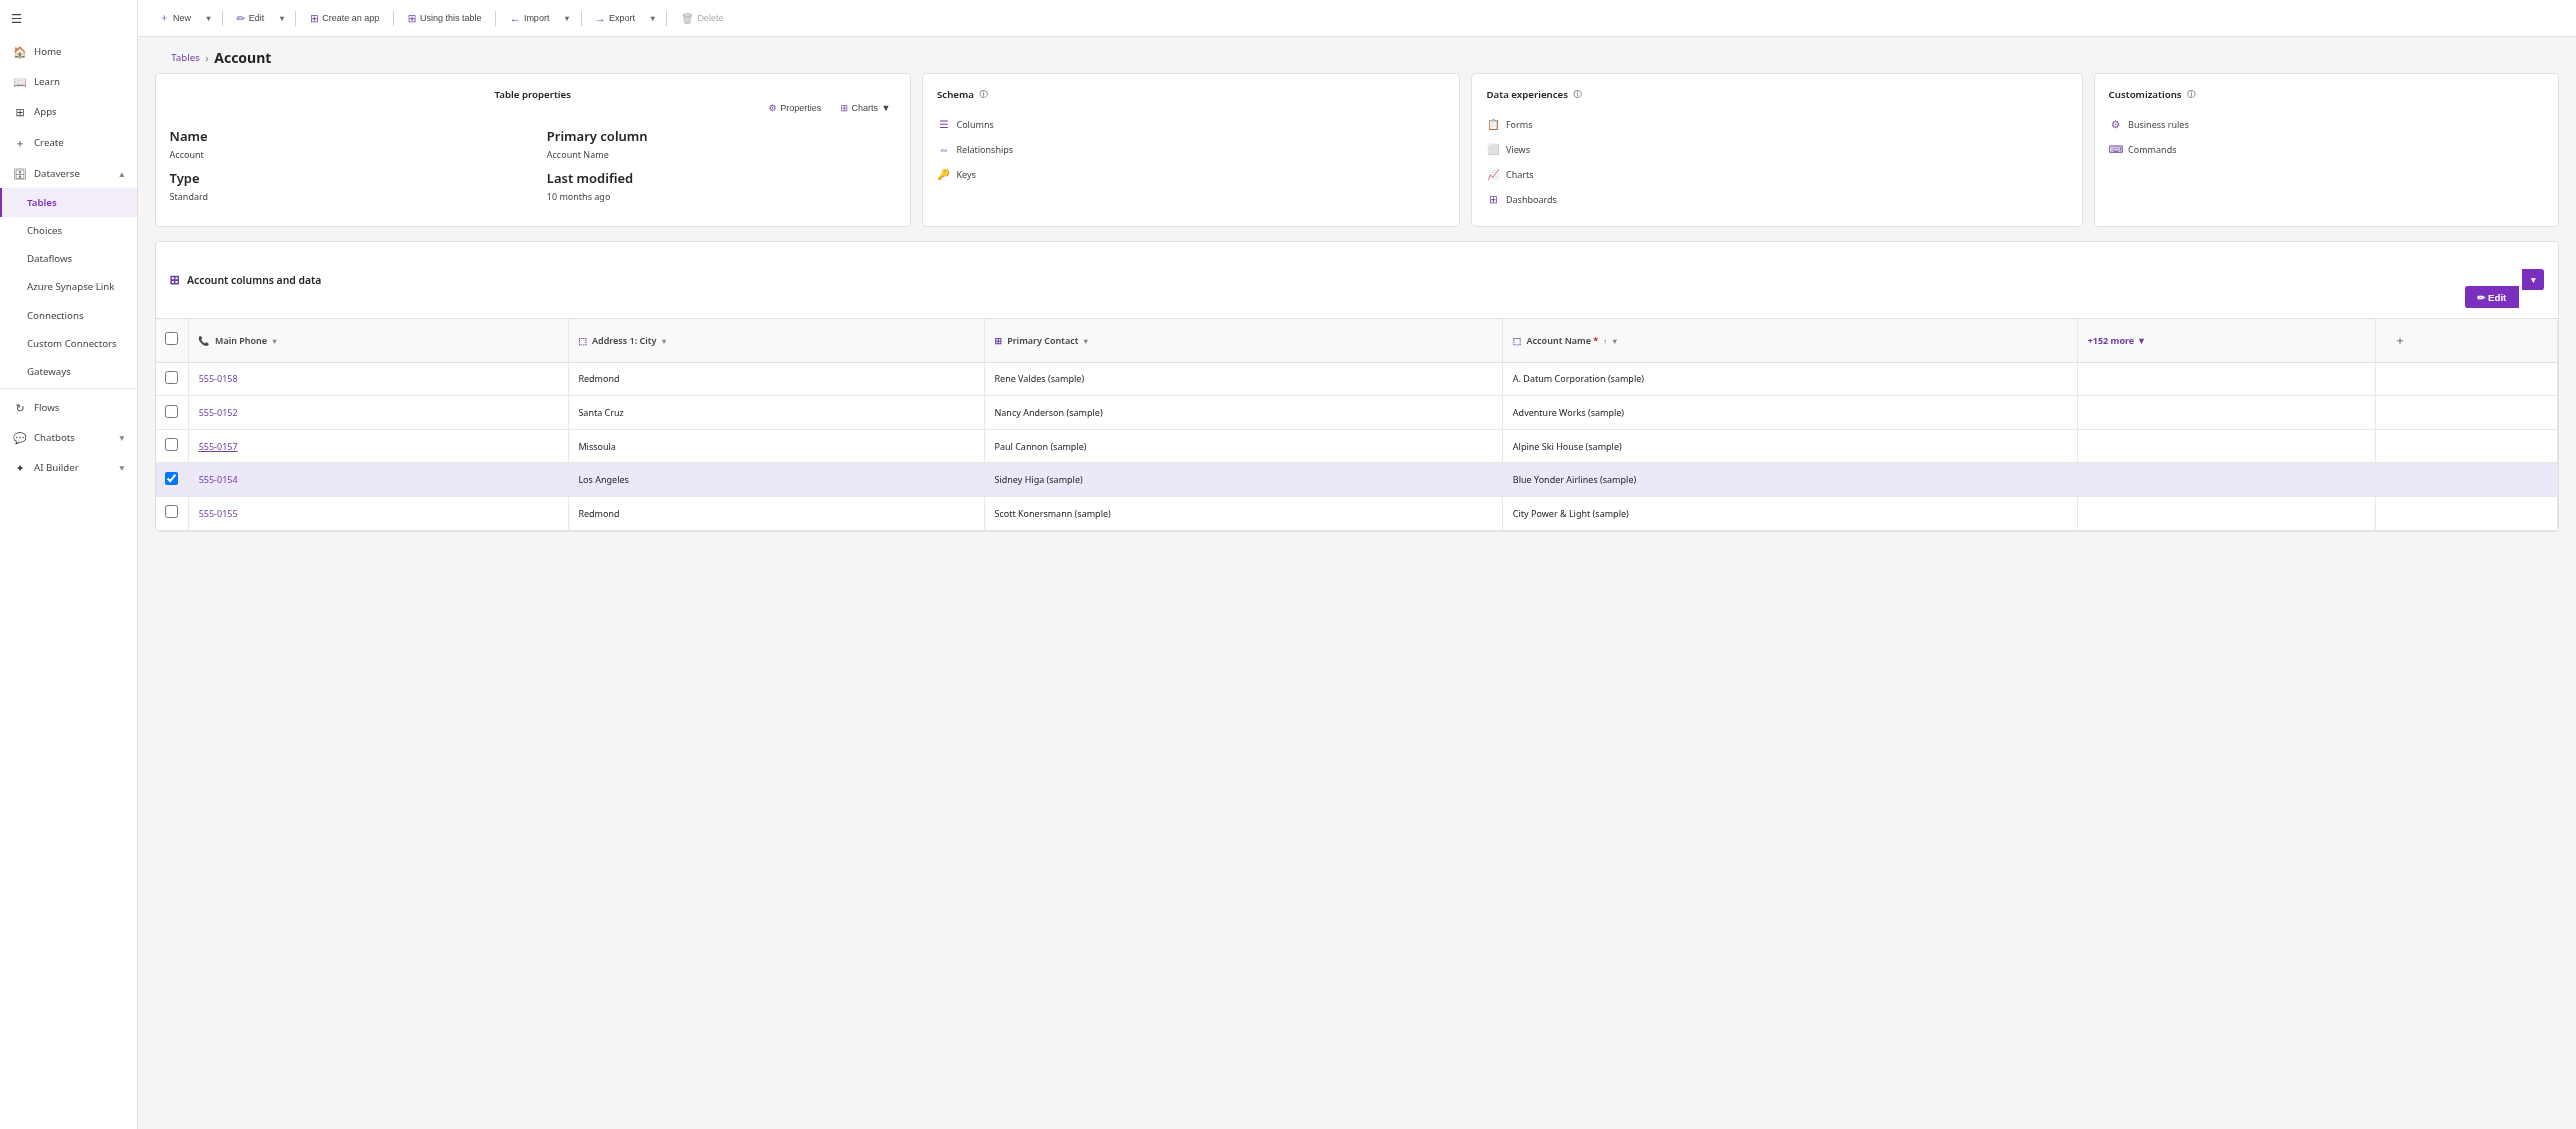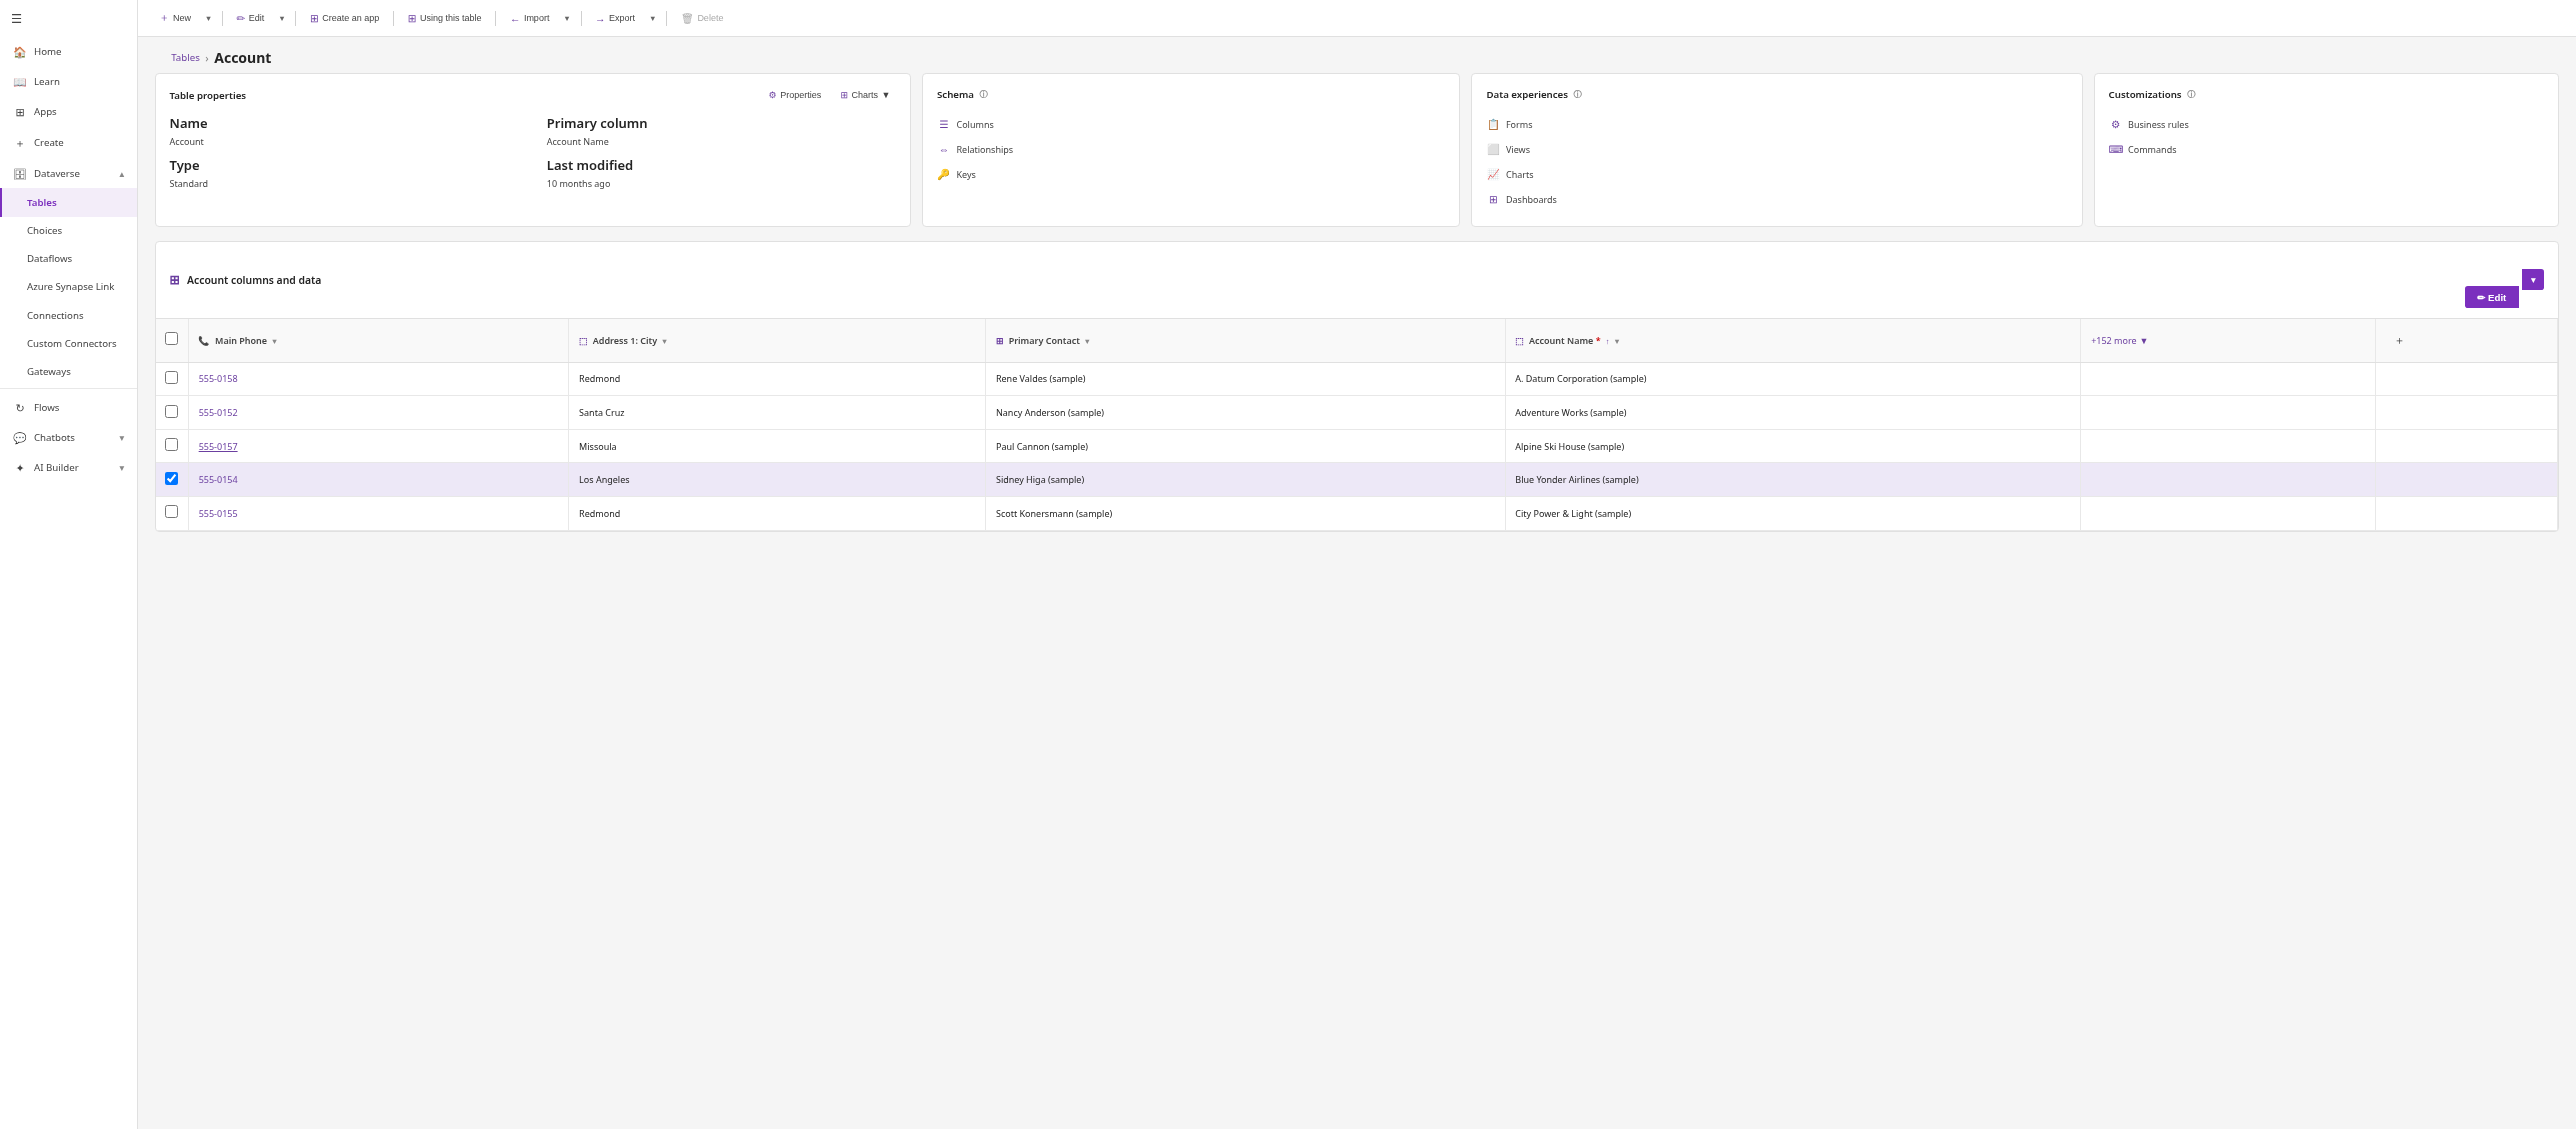--- a/index.html
+++ b/index.html
@@ -46,40 +46,40 @@
     .card-row { display: flex; gap: 28px; }
     .card-col { flex: 1; }
 
     .card-link { display: flex; align-items: center; gap: 5.5px; padding: 5.5px 0; color: #444; cursor: pointer; font-size: 9px; border-radius: 2.8px; }
     .card-link .link-icon { color: #6b3fa0; font-size: 10.4px; width: 14px; text-align: center; }
 
     .card-header-actions { display: flex; align-items: center; gap: 8.3px; margin-left: auto; }
     .card-header-action-btn { display: flex; align-items: center; gap: 3.5px; font-size: 9px; color: #444; cursor: pointer; padding: 2.8px 5.5px; border: none; background: none; border-radius: 2.8px; }
     .card-header-action-btn .btn-icon { color: #6b3fa0; }
 
-    .card-header { display: flex; align-items: center; margin-bottom: 11px; }
+    .card-header { display: flex; align-items: center; margin-bottom: 11px; flex-direction: column; }
     .card-title-left { font-size: 9.7px; font-weight: 600; color: #242424; display: flex; align-items: center; gap: 5.5px; }
 
     
     .table-section { background: #fff; border: 0.7px solid #e0e0e0; border-radius: 4.1px; }
     .table-header { display: flex; align-items: center; padding: 9.7px 14px; border-bottom: 0.7px solid #e0e0e0; }
     .table-title { font-size: 10.4px; font-weight: 600; color: #242424; display: flex; align-items: center; gap: 7px; }
     .table-title-icon { color: #6b3fa0; font-size: 12.4px; }
     .edit-btn { margin-left: auto; background: #7B2FBE; color: #fff; border: none; padding: 5.5px 12.4px; border-radius: 2.8px; cursor: pointer; font-size: 9.7px; font-weight: 600; display: flex; align-items: center; gap: 4.1px; }
     .edit-btn-divider { width: 0.7px; height: 14px; background: rgba(255,255,255,0.4); margin: 0 1.4px; }
     .edit-btn-chevron { background: #7B2FBE; color: #fff; border: none; padding: 5.5px 7px; cursor: pointer; font-size: 8.3px; border-radius: 0 2.8px 2.8px 0; }
 
     
     .data-table { width: 100%; border-collapse: collapse; }
     .data-table th { background: #f9f9f9; padding: 8.3px 9.7px; text-align: left; font-size: 9px; font-weight: 600; color: #444; border-bottom: 0.7px solid #e0e0e0; border-right: 0.7px solid #e8e8e8; cursor: pointer; white-space: nowrap; }
     .data-table td { padding: 8.3px 9.7px; font-size: 9px; color: #242424; border-bottom: 0.7px solid #e8e8e8; border-right: 0.7px solid #e8e8e8; }
     .data-table tr.selected td { background: #ede8f7; }
     .col-check { width: 30px; text-align: center; border-right: 0.7px solid #e8e8e8; }
     .phone-link { color: #6b3fa0; cursor: pointer; text-decoration: none; }
-    .col-more { color: #6b3fa0; font-weight: 400; cursor: pointer; display: flex; align-items: center; gap: 2.8px; }
+    .col-more { color: #6b3fa0; font-weight: 700; cursor: pointer; display: flex; align-items: center; gap: 2.8px; }
     .th-icon { color: #6b3fa0; font-size: 9px; margin-right: 2.8px; }
     .th-sort { color: #6b3fa0; font-size: 7.6px; margin-left: 2.8px; }
     .th-chevron { color: #888; font-size: 7.6px; margin-left: 1.4px; }
     .th-required { color: #c00; }
     .add-col-btn { border: none; background: none; cursor: pointer; color: #444; font-size: 11px; padding: 5.5px 8.3px; }
   </style>
 </head>
 <body>
 
 <div class="sidebar">

